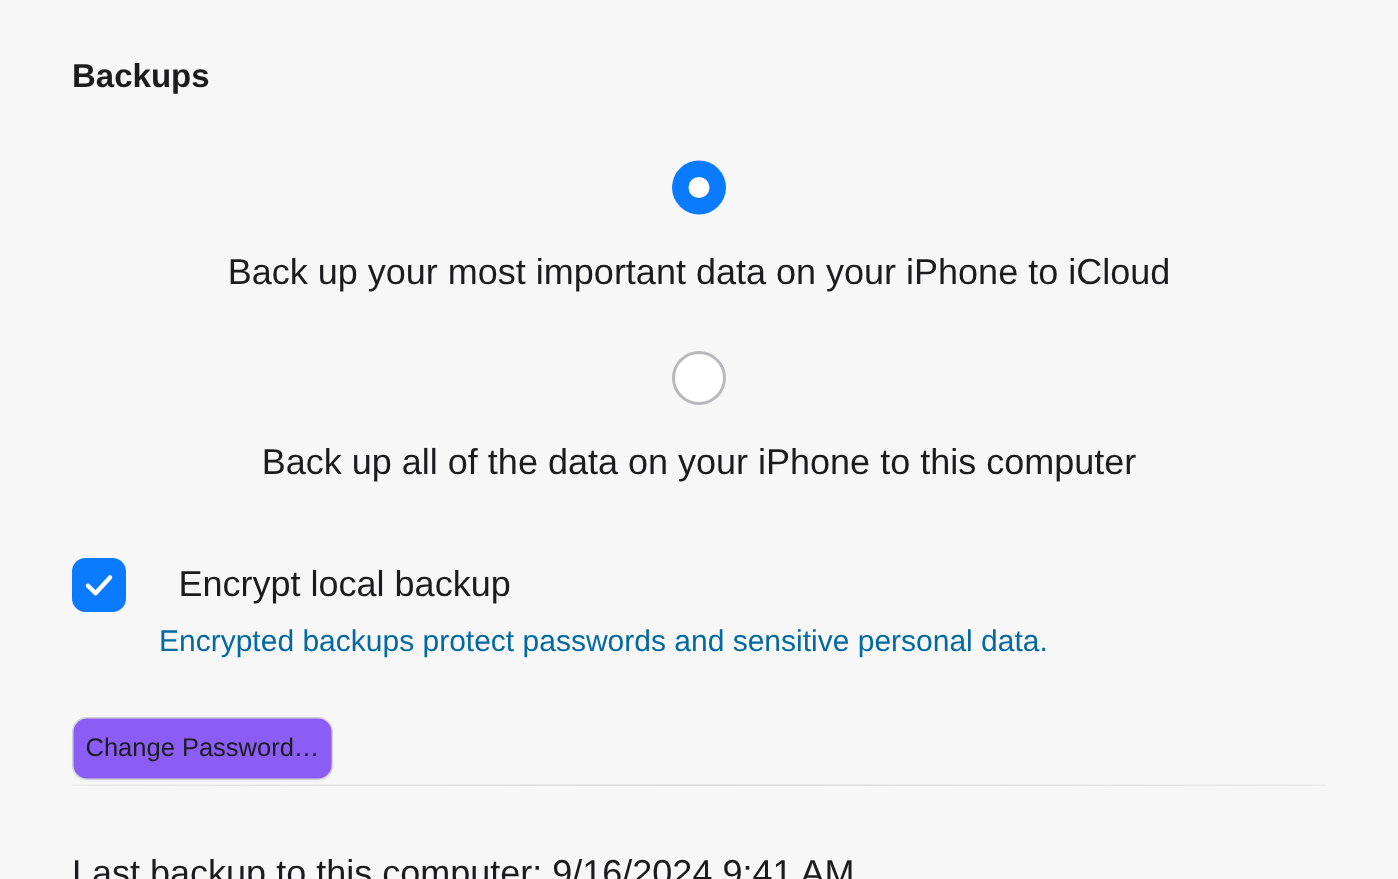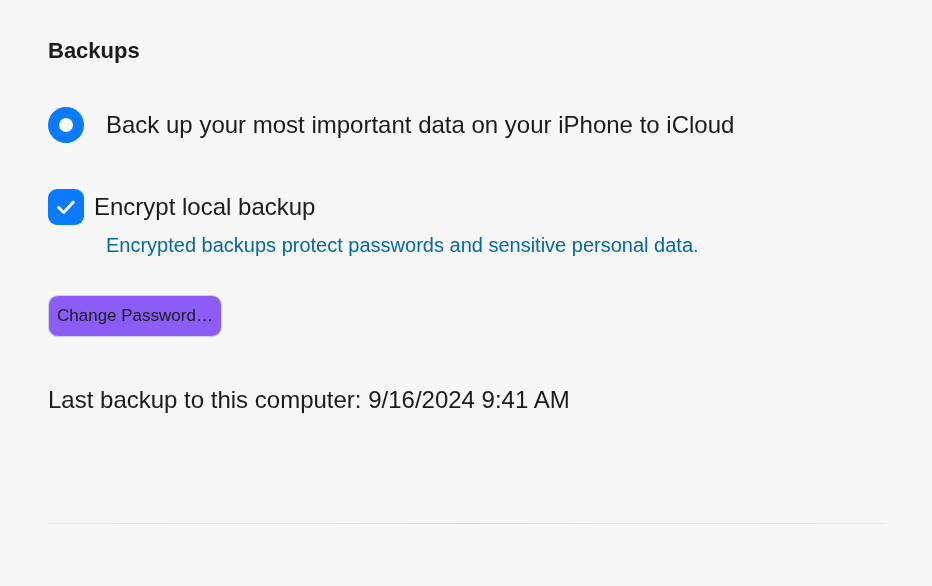--- a/index.html
+++ b/index.html
@@ -23,20 +23,21 @@
       margin-bottom: 40px;
     }
     .radio-group {
       margin-bottom: 46px;
     }
     .radio-row {
       display: flex;
       align-items: center;
       gap: 22px;
       margin-bottom: 36px;
+      flex-direction: column;
     }
     .radio-row:last-child {
       margin-bottom: 0;
     }
     .radio {
       width: 36px;
       height: 36px;
       border-radius: 50%;
       border: 2px solid #b9b9bd;
       background: #fff;
@@ -56,21 +57,21 @@
       border-radius: 50%;
       background: #fff;
     }
     .radio-label {
       font-size: 24px;
       color: #1c1c1e;
     }
     .checkbox-row {
       display: flex;
       align-items: center;
-      gap: 10px;
+      gap: 35px;
       margin-bottom: 6px;
     }
     .checkbox {
       width: 36px;
       height: 36px;
       border-radius: 9px;
       background: #0a7aff;
       display: inline-flex;
       align-items: center;
       justify-content: center;
@@ -124,20 +125,24 @@
 
   <div class="section-title">Backups</div>
 
   <div class="radio-group">
     <div class="radio-row">
       <span class="radio selected">
         <span class="radio-inner"></span>
       </span>
       <span class="radio-label">Back up your most important data on your iPhone to iCloud</span>
     </div>
+    <div class="radio-row">
+      <span class="radio"></span>
+      <span class="radio-label">Back up all of the data on your iPhone to this computer</span>
+    </div>
   </div>
 
   <div class="checkbox-row">
     <span class="checkbox">
       <svg width="22" height="22" viewBox="0 0 24 24" fill="none">
         <path d="M4 12.5 L9.5 18 L20 6.5" stroke="#ffffff" stroke-width="3.2" stroke-linecap="round" stroke-linejoin="round"></path>
       </svg>
     </span>
     <span class="checkbox-label">Encrypt local backup</span>
   </div>

